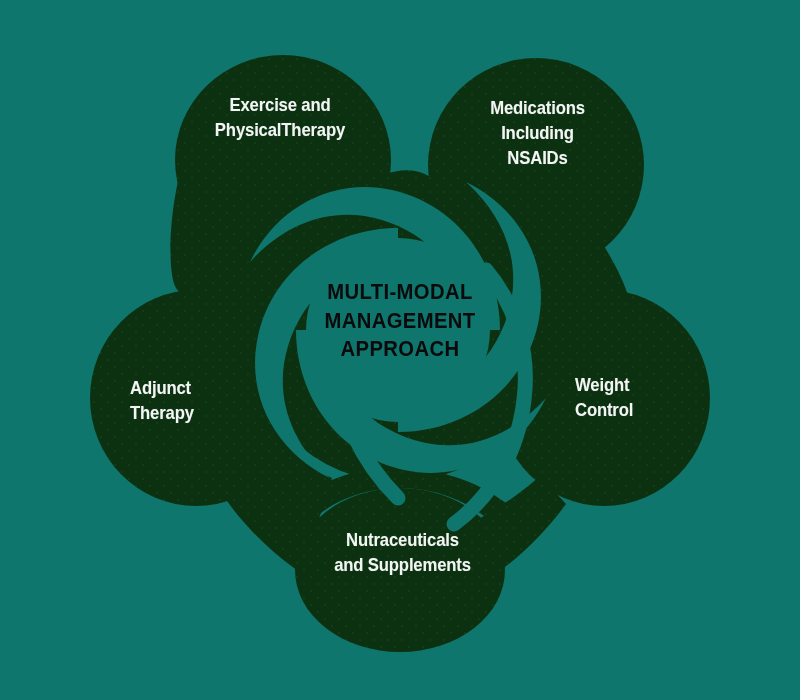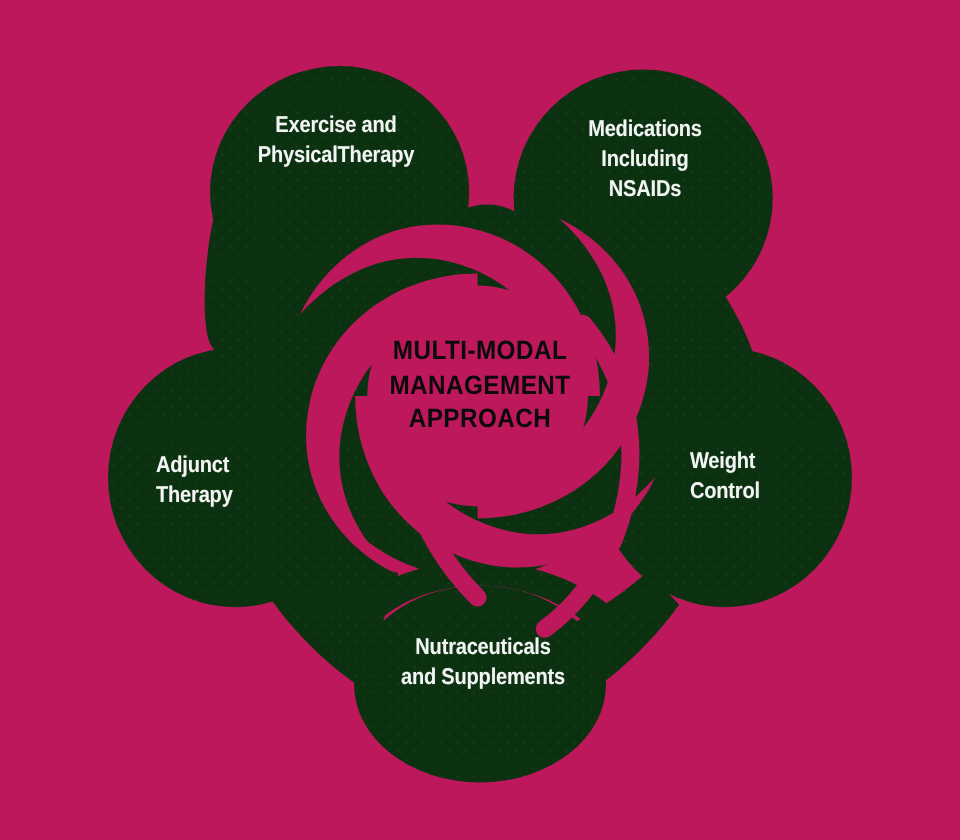--- a/index.html
+++ b/index.html
@@ -10,21 +10,21 @@
   body {
     width: 800px;
     height: 700px;
     overflow: hidden;
     font-family: "Liberation Sans", sans-serif;
   }
   #diagram-root {
     position: relative;
     width: 800px;
     height: 700px;
-    background: #be185d;
+    background: #0f766e;
   }
   #diagram-svg {
     position: absolute;
     top: 0;
     left: 0;
     width: 800px;
     height: 700px;
   }
   .node-label {
     position: absolute;

